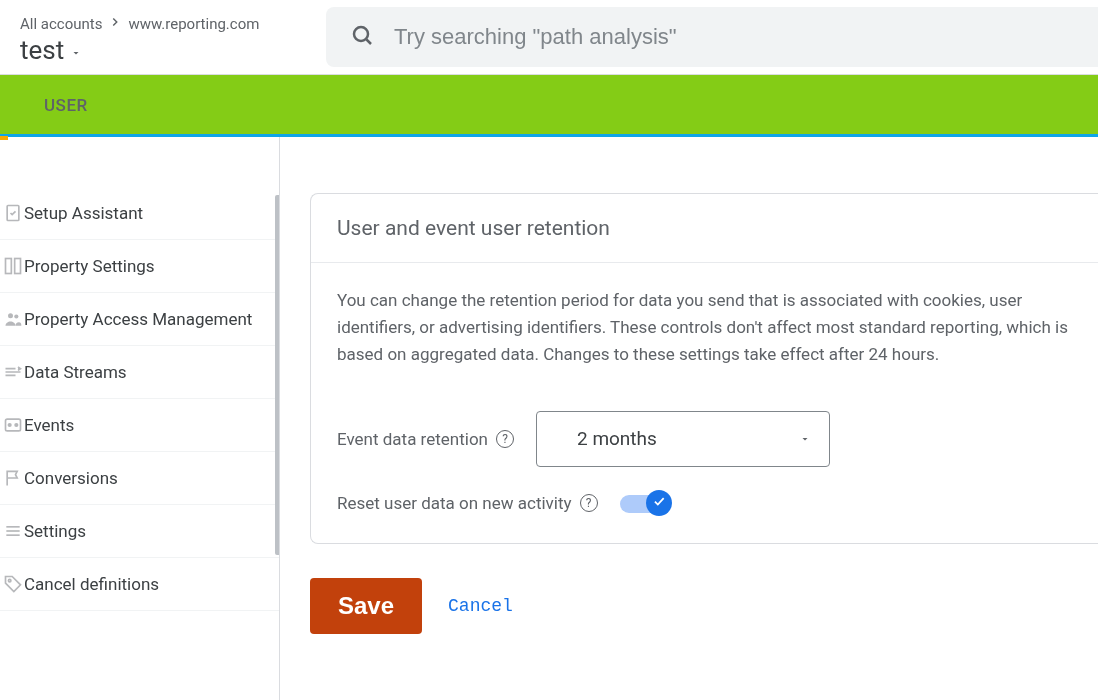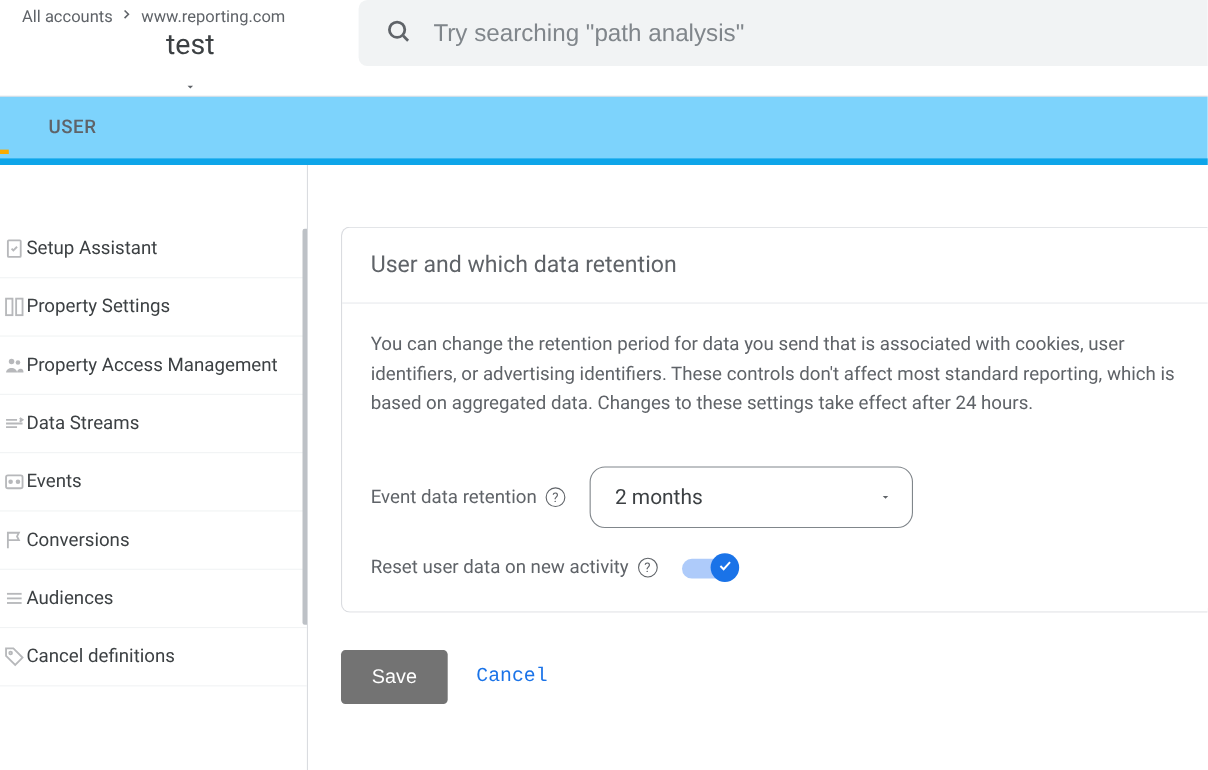--- a/index.html
+++ b/index.html
@@ -6,22 +6,22 @@
   body {
     font-family: 'Google Sans', Roboto, Arial, sans-serif;
     width: 1098px;
     height: 700px;
     overflow: hidden;
     background: #fff;
     color: #3c4043;
   }
   .top-bar {
     display: flex;
-    align-items: flex-start;
-    height: 88px;
+    align-items: center;
+    height: 75px;
     border-bottom: 1px solid #dadce0;
   }
   .top-left {
     width: 326px;
     padding: 6px 0 0 20px;
   }
   .breadcrumb {
     display: flex;
     align-items: center;
     gap: 6px;
@@ -29,21 +29,20 @@
     color: #5f6368;
   }
   .breadcrumb svg { flex-shrink: 0; }
   .property-name {
     display: flex;
     align-items: center;
     gap: 6px;
     font-size: 26px;
     color: #3c4043;
     margin-top: 2px;
-    flex-direction: column;
   }
   .search-bar {
     flex: 1;
     background: #f1f3f4;
     border-radius: 8px 0 0 8px;
     height: 60px;
     display: flex;
     align-items: center;
     padding: 0 24px;
     gap: 20px;
@@ -54,22 +53,22 @@
     background: transparent;
     font-size: 22px;
     color: #80868b;
     outline: none;
     width: 100%;
   }
   .search-bar input::placeholder { color: #80868b; }
 
   .tabs-row {
     height: 62px;
-    background: #7dd3fc;
-    border-bottom: 6px solid #0ea5e9;
+    background: #84cc16;
+    border-bottom: 3px solid #0ea5e9;
     display: flex;
     align-items: center;
   }
   .tab {
     padding: 0 44px;
     font-size: 17px;
     font-weight: 500;
     letter-spacing: 0.5px;
     color: #5f6368;
     height: 100%;
@@ -170,27 +169,27 @@
     border-radius: 50%;
     display: inline-flex;
     align-items: center;
     justify-content: center;
     font-size: 12px;
     color: #5f6368;
     cursor: pointer;
   }
   .select {
     border: 1px solid #80868b;
-    border-radius: 14px;
+    border-radius: 4px;
     height: 56px;
     min-width: 294px;
     display: flex;
     align-items: center;
     justify-content: space-between;
-    padding: 0 18px 0 22px;
+    padding: 0 18px 0 40px;
     font-size: 19px;
     color: #3c4043;
     cursor: pointer;
   }
   .toggle {
     position: relative;
     width: 50px;
     height: 20px;
     cursor: pointer;
   }
@@ -214,27 +213,27 @@
     align-items: center;
     justify-content: center;
   }
   .actions {
     display: flex;
     align-items: center;
     gap: 26px;
     margin-top: 34px;
   }
   .btn-primary {
-    background: #737373;
+    background: #c2410c;
     color: #fff;
     border: none;
     border-radius: 4px;
     padding: 14px 28px;
-    font-size: 18px;
-    font-weight: 400;
+    font-size: 24px;
+    font-weight: 700;
     cursor: pointer;
   }
   .btn-link {
     background: none;
     border: none;
     color: #1a73e8;
     font-size: 18px;
     cursor: pointer;
     font-family: Liberation Mono, monospace;
   }
@@ -345,37 +344,37 @@
     </div>
 
     <div class="sidebar-item">
       <span class="icon">
         <svg viewBox="0 0 24 24" fill="none" stroke="currentColor" stroke-width="2">
             <line x1="4" y1="7" x2="20" y2="7"></line>
             <line x1="4" y1="12" x2="20" y2="12"></line>
             <line x1="4" y1="17" x2="20" y2="17"></line>
           </svg>
       </span>
-      <span>Audiences</span>
+      <span>Settings</span>
     </div>
 
     <div class="sidebar-item">
       <span class="icon">
         <svg viewBox="0 0 24 24" fill="none" stroke="currentColor" stroke-width="2">
             <path d="M3 3h8l10 10-8 8L3 11z"></path>
             <circle cx="8" cy="8" r="1.5"></circle>
           </svg>
       </span>
       <span>Cancel definitions</span>
     </div>
   </nav>
 
   <main class="main">
     <div class="card">
-      <div class="card-header">User and which data retention</div>
+      <div class="card-header">User and event user retention</div>
       <div class="card-body">
         <p class="desc">You can change the retention period for data you send that is associated with cookies, user identifiers, or advertising identifiers. These controls don't affect most standard reporting, which is based on aggregated data. Changes to these settings take effect after 24 hours.</p>
 
         <div class="field-row">
           <div class="field-label">
             <span>Event data retention</span>
             <span class="help-icon">?</span>
           </div>
           <div class="select">
             <span>2 months</span>

